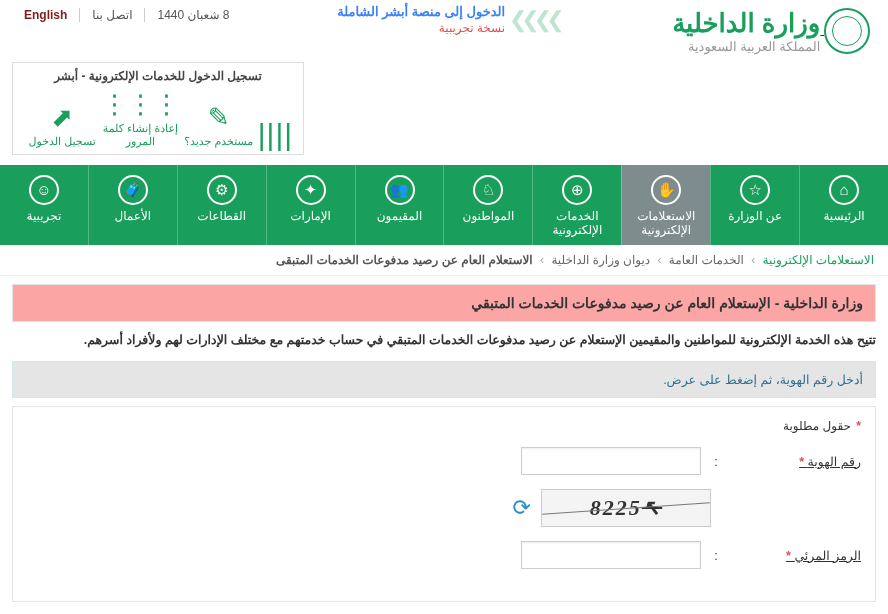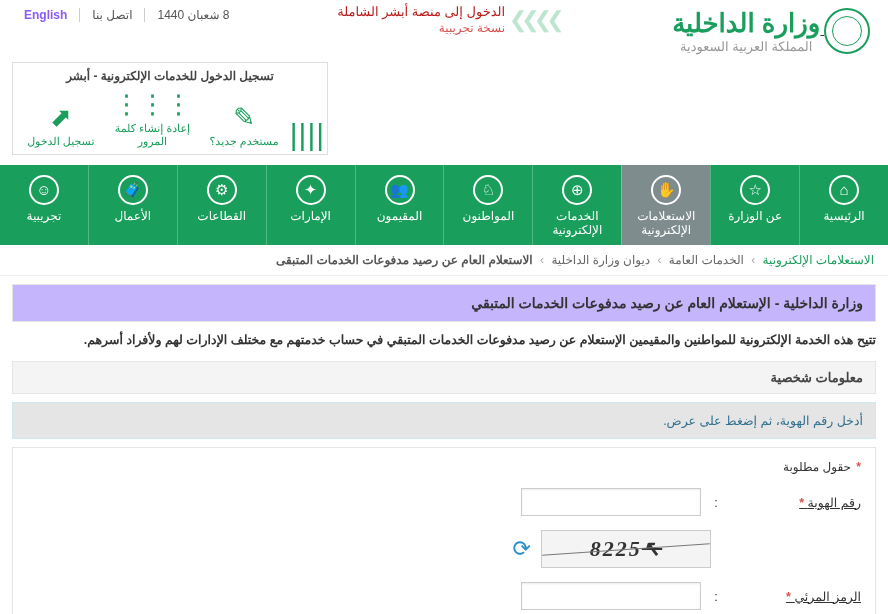--- a/index.html
+++ b/index.html
@@ -2,47 +2,47 @@
 <html dir="rtl" lang="ar"><head>
 <meta charset="utf-8">
 <style>
 * { margin: 0; padding: 0; box-sizing: border-box; }
 body { font-family: Tahoma, Arial, sans-serif; background: #fff; font-size: 13px; color: #333; direction: rtl; }
 .container { width: 888px; margin: 0 auto; }
 .top-bar { display: flex; justify-content: space-between; align-items: flex-start; padding: 8px 12px 4px; }
 .top-links { display: flex; gap: 12px; font-size: 12px; color: #555; }
 .top-links span { border-left: 1px solid #ccc; padding-left: 12px; }
 .top-links span:last-child { border-left: none; }
-.top-links .lang { font-weight: bold; color: #8b5cf6; }
+.top-links .lang { font-weight: bold; color: #7f1d1d; }
 .absher-banner { text-align: center; margin-top: -4px; }
-.absher-banner .line1 { color: #b91c1c; font-weight: normal; font-size: 13px; }
+.absher-banner .line1 { color: #3b82f6; font-weight: bold; font-size: 13px; }
 .absher-banner .line2 { color: #d9534f; font-size: 12px; margin-top: 2px; text-align: right; }
 .absher-banner .chev { color: #bde5d0; font-size: 22px; letter-spacing: -6px; display: inline-block; vertical-align: middle; margin-left: 6px; transform: scaleX(-1);}
 .logo-block { text-align: left; text-decoration: underline; }
 .logo-block .ar1 { color: #1a9e5c; font-size: 26px; font-weight: bold; }
-.logo-block .ar2 { color: #999; font-size: 13px; text-align: center; }
+.logo-block .ar2 { color: #999; font-size: 13px; }
 .logo-block .emblem { display:inline-block; width:46px; height:46px; border:2px solid #1a9e5c; border-radius:50%; vertical-align: middle; margin-right:6px; position:relative;}
 .logo-block .emblem::after{content:"";position:absolute;inset:6px;border:1px solid #1a9e5c;border-radius:50%;}
-.login-widget { border:1px solid #ddd; margin: 4px 12px 10px; padding:6px 2px; width: 316px; float:left; }
+.login-widget { border:1px solid #ddd; margin: 4px 12px 10px; padding:6px 10px; width: 292px; float:left; }
 .login-widget .title { text-align:center; font-weight:bold; font-size:12px; color:#444; margin-bottom:6px;}
 .login-widget .row { display:flex; justify-content: space-between; align-items:flex-end;}
 .login-widget .item { text-align:center; flex:1; color:#1a9e5c; font-size:11px;}
 .login-widget .item .ic { font-size:26px; color:#1a9e5c; display:block; margin-bottom:2px;}
 .login-widget .bars { color:#1a9e5c; font-size:30px; letter-spacing:1px; line-height:26px;}
 .clearfix::after { content:""; display:table; clear:both;}
 .navbar { background:#1a9e5c; display:flex; }
 .navbar .nav-item { flex:1; text-align:center; color:#fff; padding:10px 2px 8px; border-left:1px solid rgba(255,255,255,.25); cursor:pointer; font-size:12px;}
 .navbar .nav-item:last-child{border-left:none;}
 .navbar .nav-item.active { background:#7f8c8d; }
 .navbar .nav-item .nic { display:block; width:30px; height:30px; margin:0 auto 4px; border:2px solid #fff; border-radius:50%; line-height:26px; font-size:15px;}
 .breadcrumb { padding:8px 14px; font-size:12px; color:#666; border-bottom:1px solid #eee;}
 .breadcrumb .bc-link { color:#1a9e5c; }
 .breadcrumb .bc-sep { color:#aaa; margin:0 4px;}
 .breadcrumb .bc-cur { color:#555; font-weight:bold;margin-top:28px;}
-.page-title { background:#c4b5fd; border:1px solid #e5e5e5; margin:8px 12px; padding:10px 12px; font-weight:bold; color:#333; font-size:14px;}
+.page-title { background:#fca5a5; border:1px solid #e5e5e5; margin:8px 12px; padding:10px 12px; font-weight:bold; color:#333; font-size:14px;}
 .desc { margin:6px 12px 10px; font-size:12.5px; font-weight:bold; color:#333; line-height:1.7;}
 .section-head { background:#f4f4f4; border:1px solid #e5e5e5; margin:6px 12px 0; padding:8px 12px; font-weight:bold; font-size:13px; color:#444;}
 .info-box { background:#e5e5e5; border:1px solid #cfe9f1; margin:8px 12px 0; padding:10px 12px; color:#31708f; font-size:12.5px;}
 .form-wrap { border:1px solid #e5e5e5; margin:8px 12px 12px; padding:12px 14px 18px; }
 .req-note { font-size:12px; color:#333; margin-bottom:14px;}
 .req-note .ast, .field-row .ast { color:#d9534f; font-weight:bold; margin-left:2px;}
 .field-row { display:flex; align-items:center; margin-bottom:14px; gap:10px;}
 .field-row label { width:130px; font-size:12.5px; color:#333;text-decoration:underline;}
 .field-row .colon { width:10px; text-align:center;}
 .field-row input[type=text] { width:180px; height:28px; border:1px solid #ccc; padding:2px 6px; box-shadow: inset 0 1px 2px rgba(0,0,0,.08);}
@@ -116,21 +116,20 @@
     <span class="bc-sep">›</span>
     <span>الخدمات العامة</span>
     <span class="bc-sep">›</span>
     <span>ديوان وزارة الداخلية</span>
     <span class="bc-sep">›</span>
     <span class="bc-cur">الاستعلام العام عن رصيد مدفوعات الخدمات المتبقى</span>
   </div>
 
   <div class="page-title">وزارة الداخلية - الإستعلام العام عن رصيد مدفوعات الخدمات المتبقي</div>
   <div class="desc">تتيح هذه الخدمة الإلكترونية للمواطنين والمقيمين الإستعلام عن رصيد مدفوعات الخدمات المتبقي في حساب خدمتهم مع مختلف الإدارات لهم ولأفراد أسرهم.</div>
-  <div class="section-head">معلومات شخصية</div>
   <div class="info-box">أدخل رقم الهوية، ثم إضغط على عرض.</div>
 
   <div class="form-wrap">
     <div class="req-note"><span class="ast">*</span> <span>حقول مطلوبة</span></div>
 
     <div class="field-row">
       <label><span>رقم الهوية</span> <span class="ast">*</span></label>
       <span class="colon">:</span>
       <input type="text" value="" style="">
     </div>

